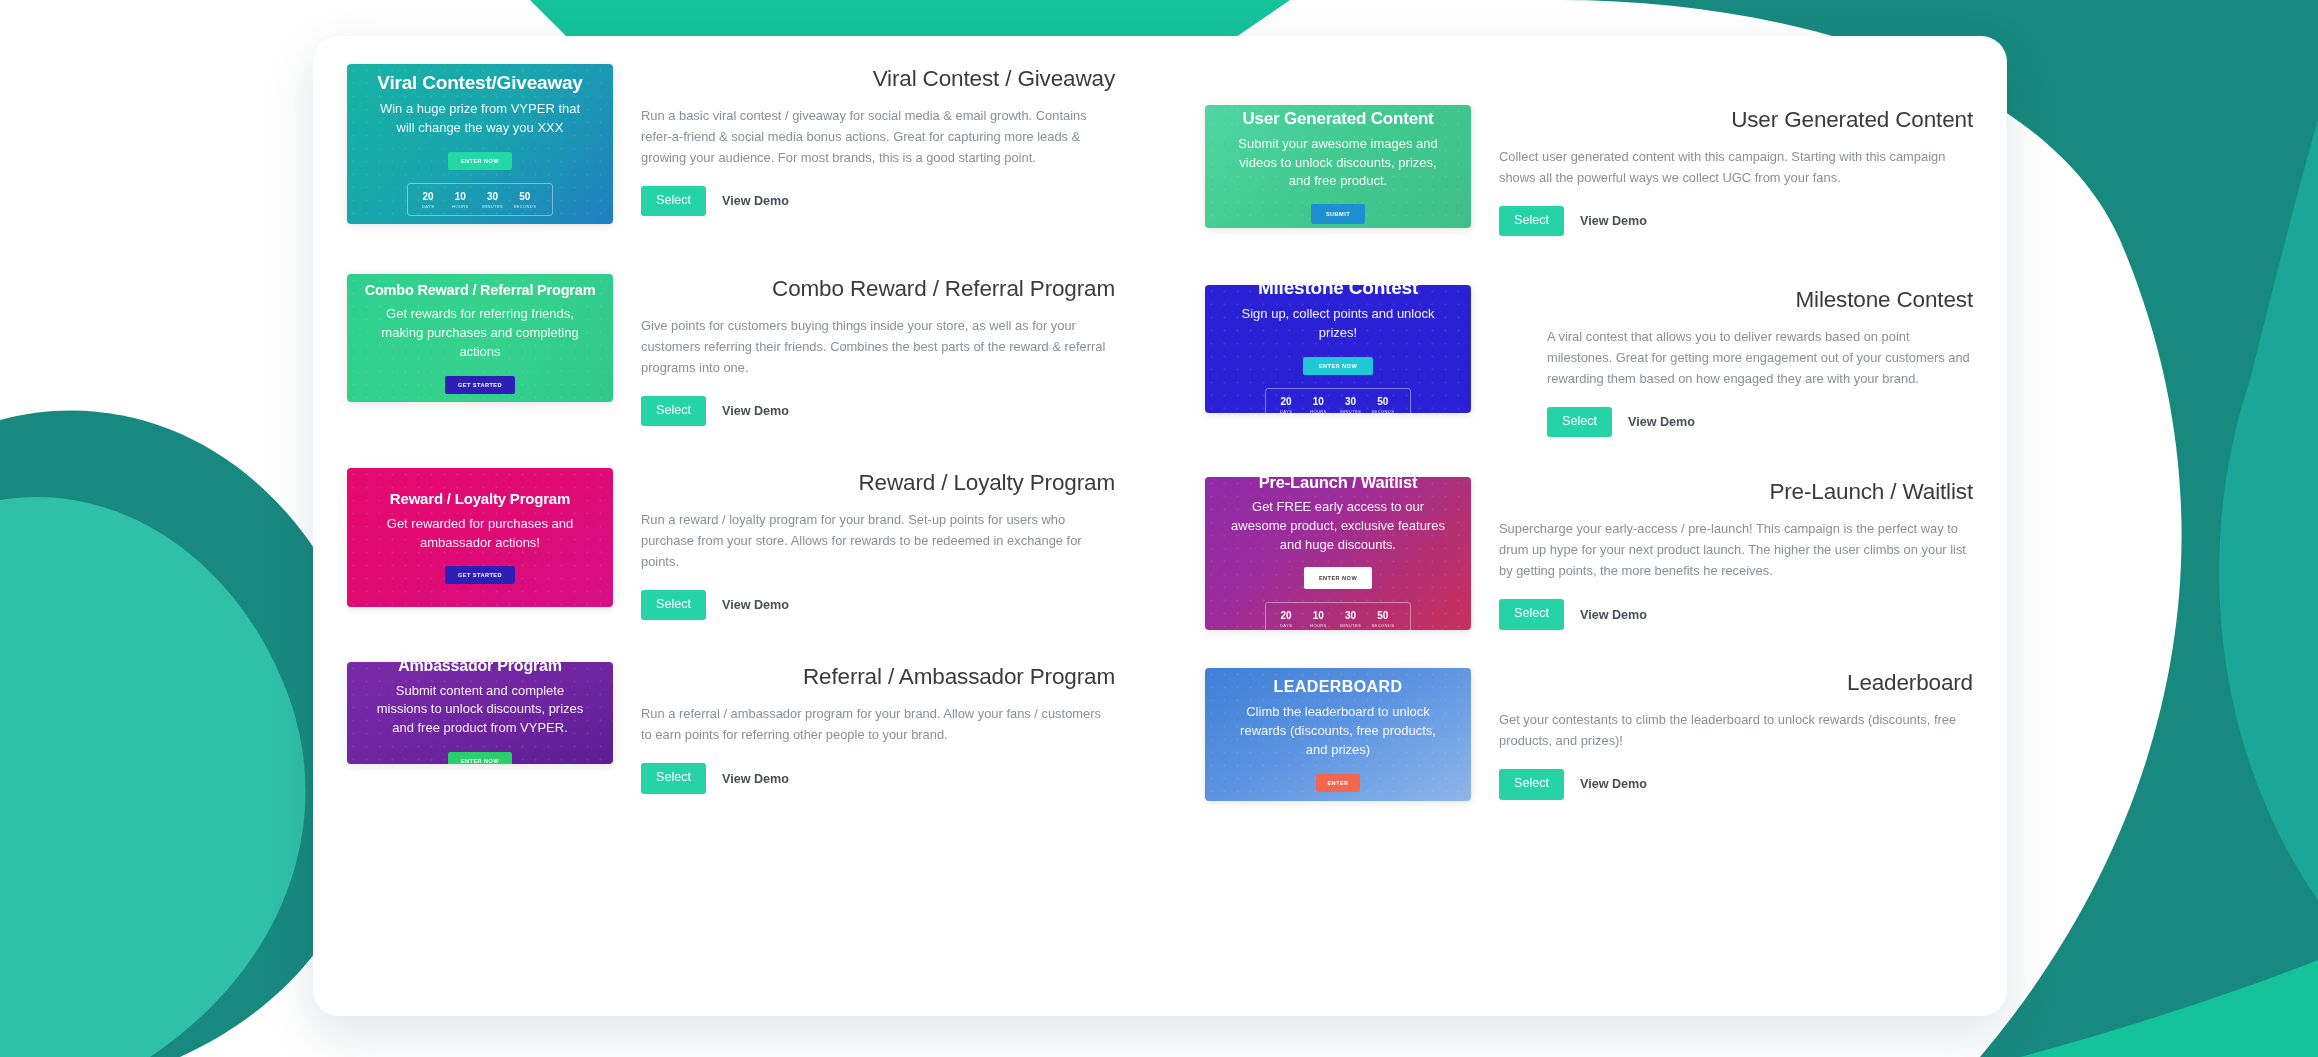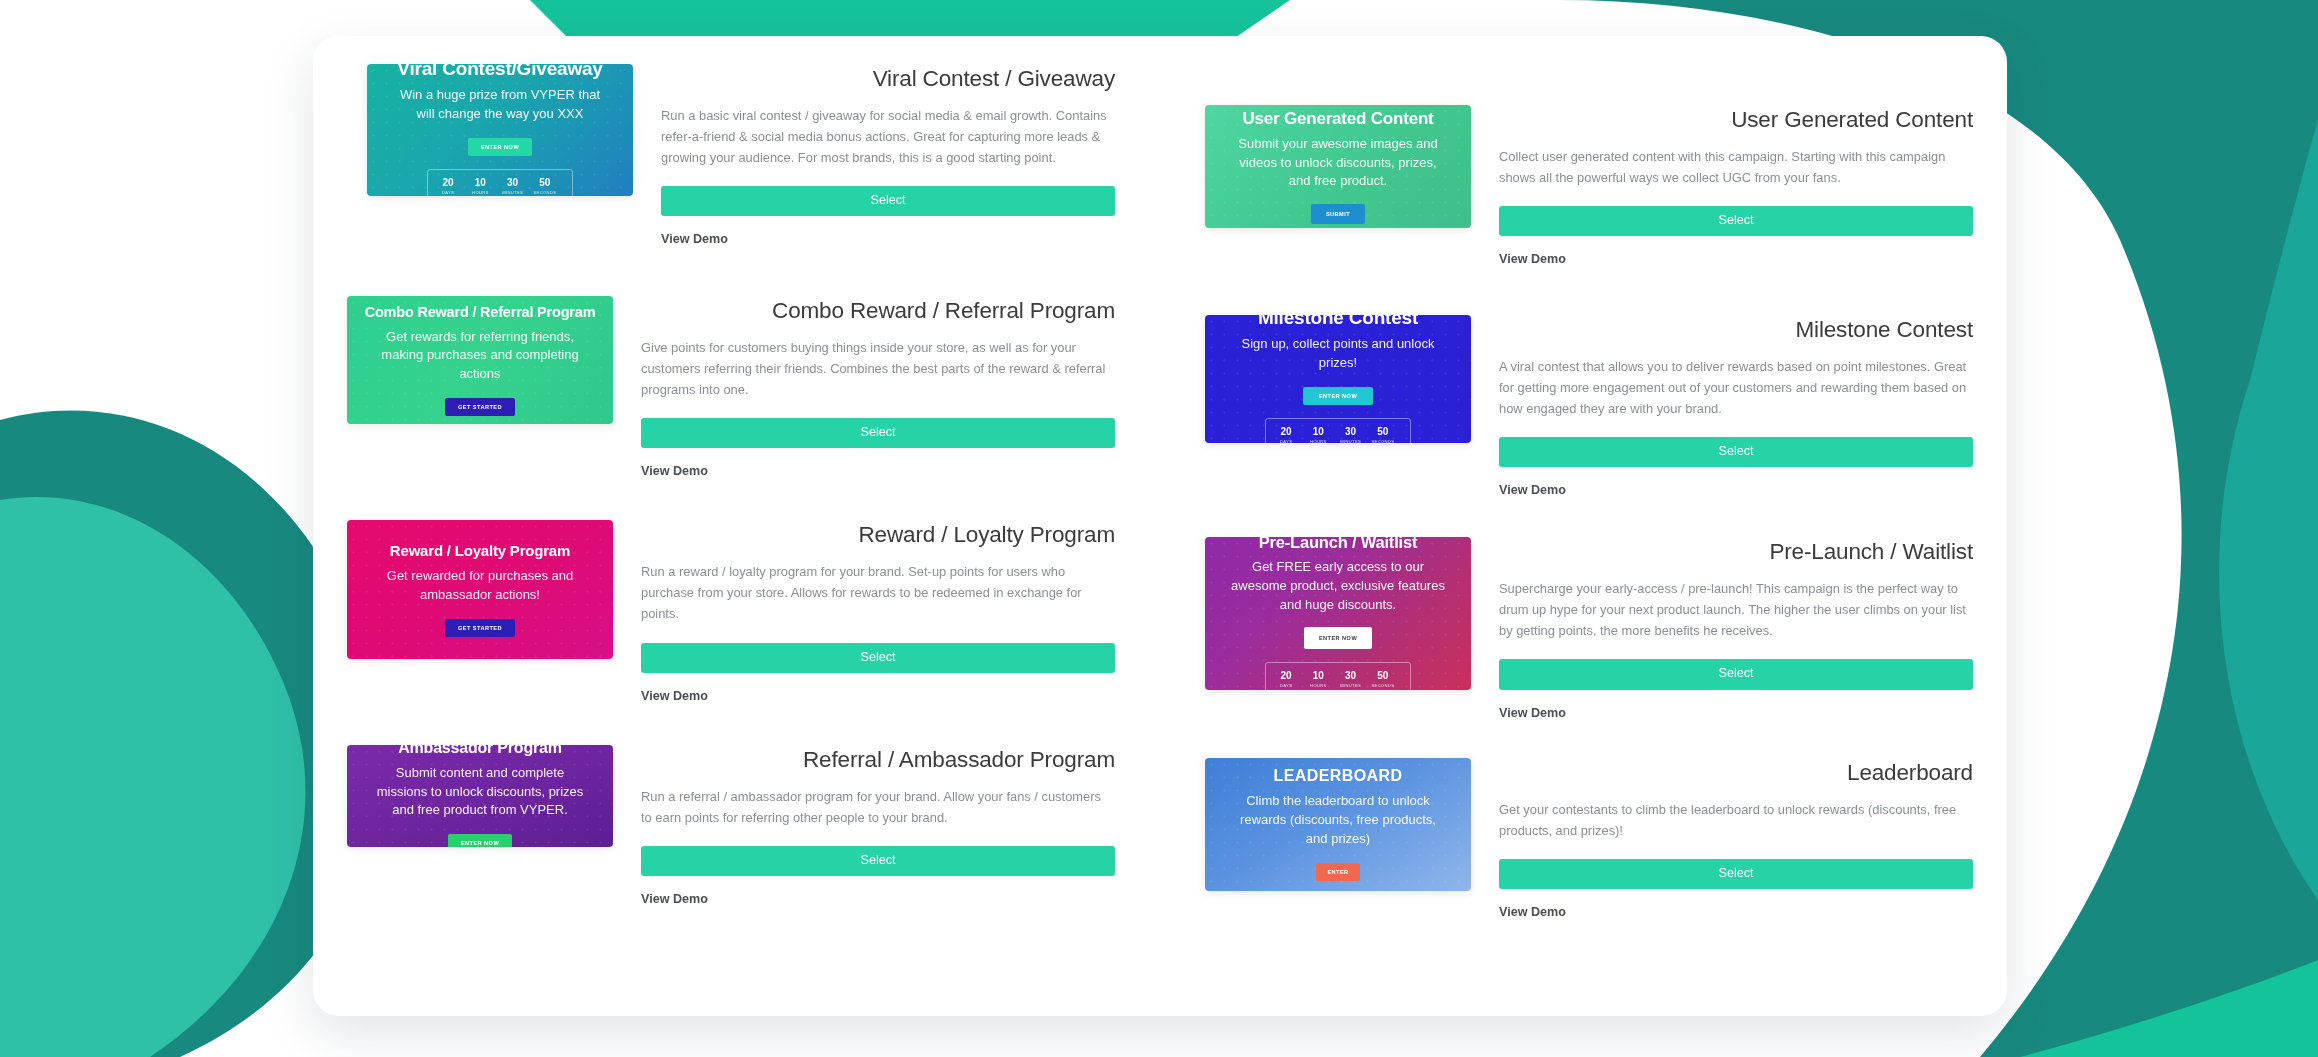--- a/index.html
+++ b/index.html
@@ -89,21 +89,21 @@
     display: flex;
     justify-content: center;
     padding: 7px 11px 6px 4px;
     width: 146px;
   }
   .t-unit { width: 36px; }
   .t-num { font-size: 10px; font-weight: 700; line-height: 1.1; }
   .t-lab { font-size: 4.1px; letter-spacing: 0.35px; opacity: .82; margin-top: 2px; }
 
   
-  .th-viral      { height: 132px; background: linear-gradient(135deg,#17b3a3 0%,#19a5ad 45%,#1f7fc0 100%); margin-left: 20px; }
+  .th-viral      { height: 160px; background: linear-gradient(135deg,#17b3a3 0%,#19a5ad 45%,#1f7fc0 100%); }
   .th-viral .t-title { font-size: 19px; }
   .th-viral .t-btn   { background: #22d9a5; color:#fff; }
 
   .th-ugc        { height: 123px; background: linear-gradient(135deg,#4fd6a3 0%,#41c98f 50%,#3fbf88 100%); }
   .th-ugc .t-title { font-size: 17px; }
   .th-ugc .t-btn   { background: #1d8fd1; color:#fff; padding: 7px 15px; }
 
   .th-combo      { height: 128px; background: linear-gradient(120deg,#2ecf8e 0%,#35d28d 50%,#2fc98c 100%); }
   .th-combo .t-title { font-size: 14.5px; }
   .th-combo .t-btn   { background: #2d1fb5; color:#fff; }
@@ -138,21 +138,21 @@
     margin-bottom: 13px;
     text-align: right;
   }
   .c-desc {
     font-size: 12.9px;
     line-height: 1.63;
     color: #8a8f96;
     margin-bottom: 18px;
     max-width: 470px;
   }
-  .actions { display: flex; gap: 16px; flex-direction: column; }
+  .actions { display: flex; align-items: center; gap: 16px; }
   .btn-select {
     background: #25d3a6;
     color: #ffffff;
     border: none;
     font-family: inherit;
     font-size: 12.6px;
     padding: 7px 15px 8px 15px;
     border-radius: 3px;
     cursor: pointer;
     line-height: 1.2;
@@ -165,21 +165,21 @@
     cursor: pointer;
   }
 
   
   .left  .card:nth-child(1) { margin-top: 6px; }
   .left  .card:nth-child(2) { margin-top: 50px; }
   .left  .card:nth-child(3) { margin-top: 42px; }
   .left  .card:nth-child(4) { margin-top: 42px; }
 
   .right .card:nth-child(1) { margin-top: 47px; }
-  .right .card:nth-child(2) { margin-top: 49px; }
+  .right .card:nth-child(2) { margin-top: 49px; gap: 48px; }
   .right .card:nth-child(3) { margin-top: 40px; }
   .right .card:nth-child(4) { margin-top: 38px; }
 </style>
 </head>
 <body>
 
 <div class="bg">
   <svg viewBox="0 0 2318 1057" preserveAspectRatio="none">
     <path d="M530 0 L2318 0 L2318 1057 L1980 1057 C2180 820 2240 520 2120 240 C2050 80 1800 0 1560 0 Z" fill="#18897f"></path>
     <path d="M530 0 L1290 0 C1160 90 1080 140 980 170 L700 170 C640 110 580 50 530 0 Z" fill="#15c39a"></path>

